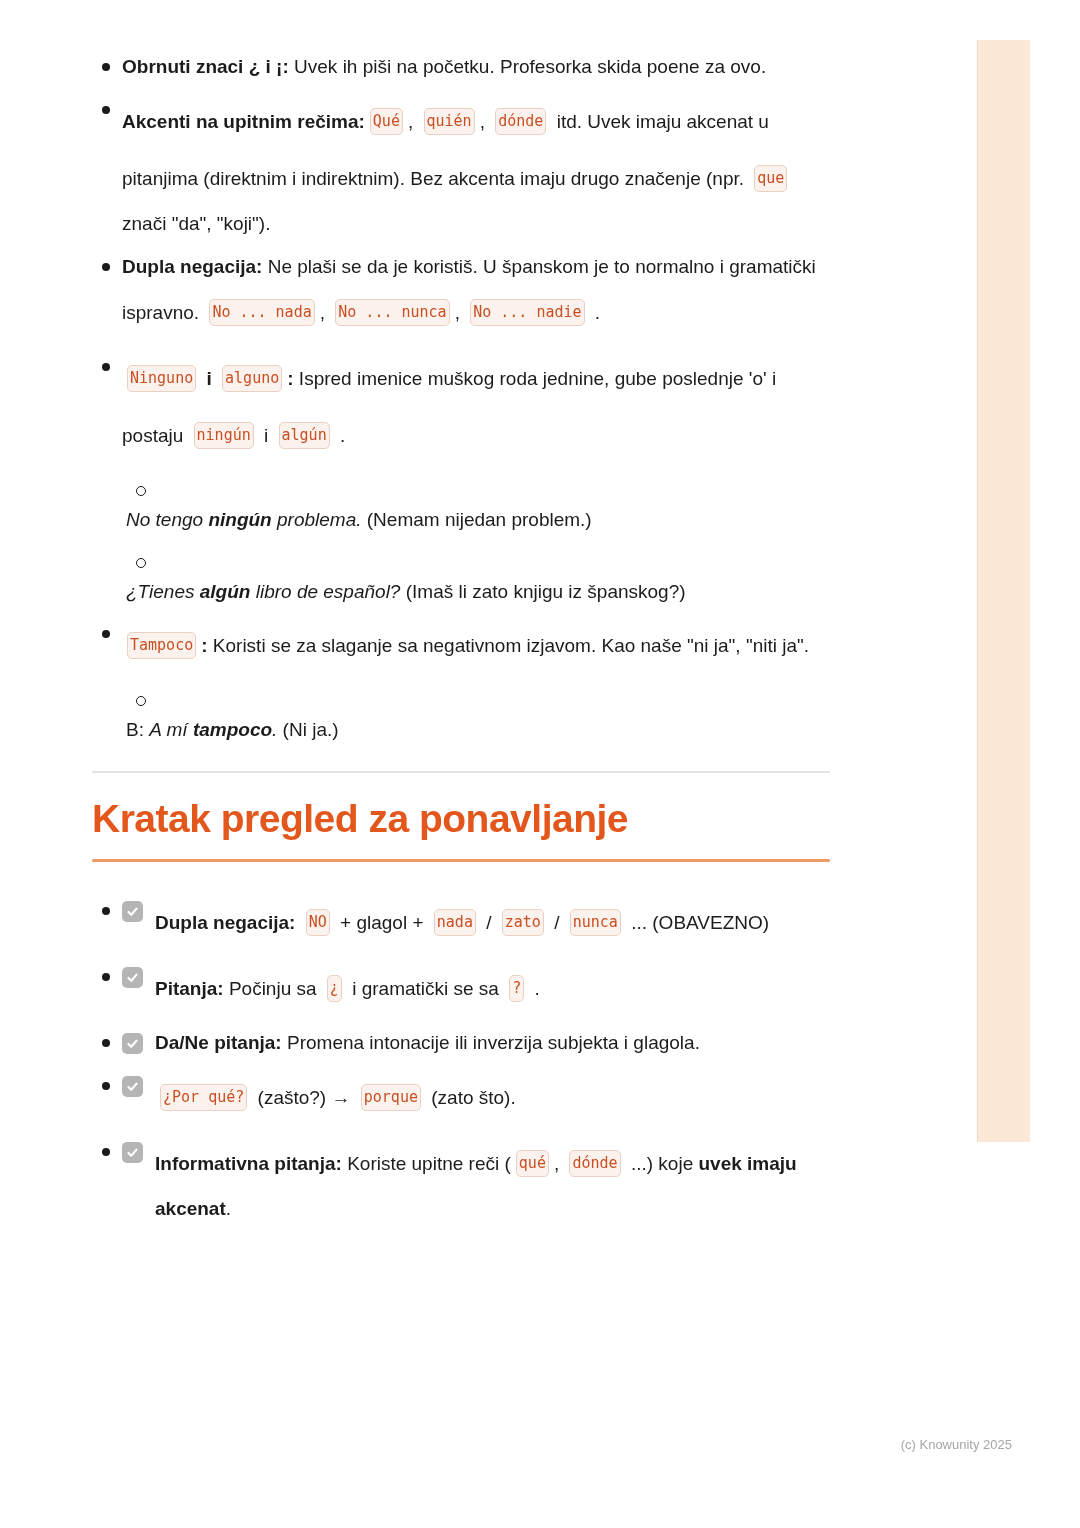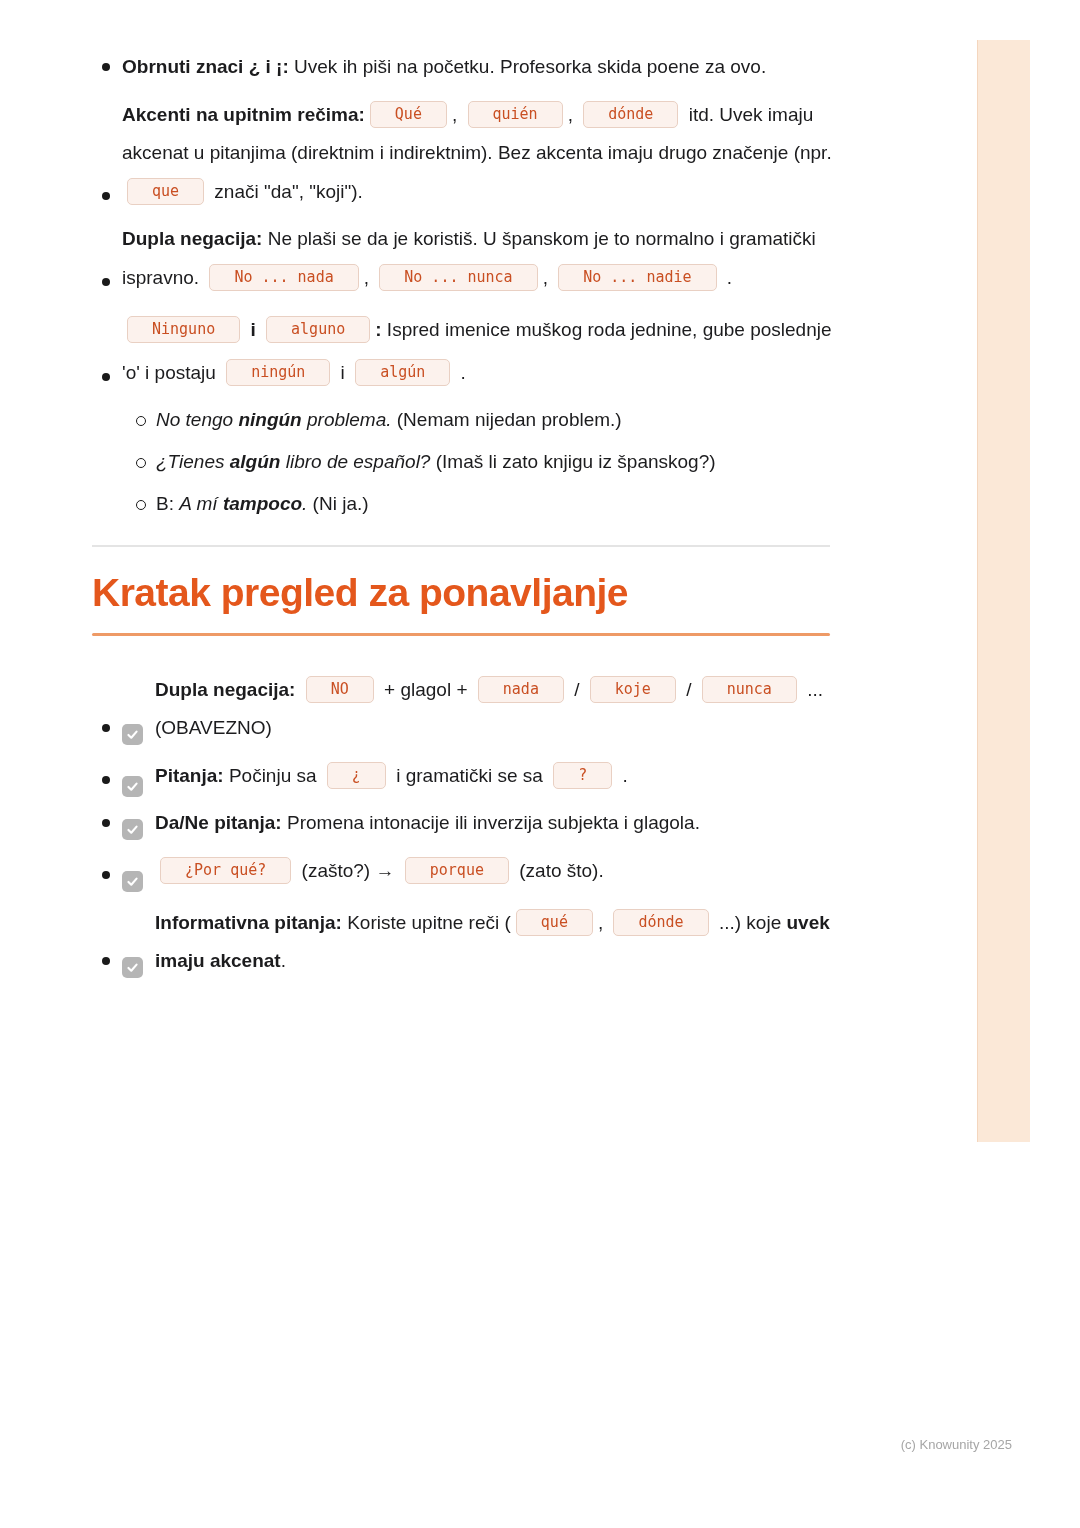--- a/index.html
+++ b/index.html
@@ -1,38 +1,38 @@
 <!DOCTYPE html>
 <html><head>
 <meta charset="utf-8">
 <style>
   * { margin:0; padding:0; box-sizing:border-box; }
   html,body { width:1080px; height:1528px; background:#ffffff; overflow:hidden; }
   body { font-family:"Liberation Sans", sans-serif; color:#1c1c1e; position:relative; }
 
   .page-content { position:absolute; left:92px; top:50px; width:745px; }
 
-  .li { display:flex; align-items:flex-end; font-size:19px; line-height:34px; margin-bottom:9px; }
-  .li.level2 { margin-left:34px; margin-bottom:8px; }
+  .li { display:flex; align-items:flex-start; font-size:19px; line-height:34px; margin-bottom:9px; }
+  .li.level2 { margin-left:34px; margin-bottom:8px;flex-direction:column; }
   .marker { flex:0 0 30px; position:relative; height:34px; }
   .marker::before { content:''; position:absolute; left:10px; top:13px; width:8px; height:8px; border-radius:50%; }
   .level1 > .marker::before { background:#1a1a1a; }
   .level2 > .marker::before { background:transparent; border:1.5px solid #1a1a1a; }
   .li-text { flex:1 1 auto; min-width:0; }
 
   .seg-plain {}
   .seg-bold { font-weight:700; }
   .seg-italic { font-style:italic; }
   .seg-bolditalic { font-style:italic; font-weight:700; }
   .seg-code {
     font-family:"DejaVu Sans Mono", monospace;
     font-size:15px; line-height:21px;
     color:#c94f22; background:#fcf2ed;
     border:1px solid #e9d0c3; border-radius:5px;
-    padding:2px 24px; margin:8px 5px;
+    padding:2px 2px; margin:15px 5px;
     white-space:pre; display:inline-block; vertical-align:2px;
   }
 
   .divider { height:2px; background:#e4e4e4; margin:24px 0 24px; width:738px; }
   h1.review-heading { color:#e4571c; font-size:39px; font-weight:800; letter-spacing:-0.5px; margin:2px 0 18px; }
   .divider-accent { height:3px; background:#ee9a66; border-radius:2px; margin:0 0 32px; width:738px; }
 
   .checkbox {
     flex:0 0 auto; width:21px; height:21px;
     background:#b5b5b5; border-radius:5px;
@@ -73,40 +73,44 @@
           <span class="li-text"><span class="seg-code">Ninguno</span><span class="seg-bold"> i </span><span class="seg-code">alguno</span><span class="seg-bold">:</span><span class="seg-plain"> Ispred imenice muškog roda jednine, gube poslednje 'o' i postaju </span><span class="seg-code">ningún</span><span class="seg-plain"> i </span><span class="seg-code">algún</span><span class="seg-plain"> .</span></span>
         </div>
         <div class="li level2">
           <span class="marker"></span>
           <span class="li-text"><span class="seg-italic">No tengo </span><span class="seg-bolditalic">ningún</span><span class="seg-italic"> problema.</span><span class="seg-plain"> (Nemam nijedan problem.)</span></span>
         </div>
         <div class="li level2">
           <span class="marker"></span>
           <span class="li-text"><span class="seg-italic">¿Tienes </span><span class="seg-bolditalic">algún</span><span class="seg-italic"> libro de español?</span><span class="seg-plain"> (Imaš li zato knjigu iz španskog?)</span></span>
         </div>
+        <div class="li level1">
+          <span class="marker"></span>
+          <span class="li-text"><span class="seg-code">Tampoco</span><span class="seg-bold">:</span><span class="seg-plain"> Koristi se za slaganje sa negativnom izjavom. Kao naše "ni ja", "niti ja".</span></span>
+        </div>
         <div class="li level2">
           <span class="marker"></span>
           <span class="li-text"><span class="seg-plain">B: </span><span class="seg-italic">A mí </span><span class="seg-bolditalic">tampoco</span><span class="seg-italic">.</span><span class="seg-plain"> (Ni ja.)</span></span>
         </div>
       </div>
 
     <div class="divider"></div>
 
     <h1 class="review-heading">Kratak pregled za ponavljanje</h1>
     <div class="divider-accent"></div>
 
     <div id="checklist">
         <div class="li level1">
           <span class="marker"></span>
           <span class="checkbox">
             <svg viewBox="0 0 16 16">
               <path d="M3 8.5 L6.5 12 L13 4.5" stroke="#ffffff" stroke-width="2.6" fill="none" stroke-linecap="round" stroke-linejoin="round"></path>
             </svg>
           </span>
-          <span class="li-text"><span class="seg-bold">Dupla negacija: </span><span class="seg-code">NO</span><span class="seg-plain"> + glagol + </span><span class="seg-code">nada</span><span class="seg-plain"> / </span><span class="seg-code">koje</span><span class="seg-plain"> / </span><span class="seg-code">nunca</span><span class="seg-plain"> ... (OBAVEZNO)</span></span>
+          <span class="li-text"><span class="seg-bold">Dupla negacija: </span><span class="seg-code">NO</span><span class="seg-plain"> + glagol + </span><span class="seg-code">nada</span><span class="seg-plain"> / </span><span class="seg-code">zato</span><span class="seg-plain"> / </span><span class="seg-code">nunca</span><span class="seg-plain"> ... (OBAVEZNO)</span></span>
         </div>
         <div class="li level1">
           <span class="marker"></span>
           <span class="checkbox">
             <svg viewBox="0 0 16 16">
               <path d="M3 8.5 L6.5 12 L13 4.5" stroke="#ffffff" stroke-width="2.6" fill="none" stroke-linecap="round" stroke-linejoin="round"></path>
             </svg>
           </span>
           <span class="li-text"><span class="seg-bold">Pitanja:</span><span class="seg-plain"> Počinju sa </span><span class="seg-code">¿</span><span class="seg-plain"> i gramatički se sa </span><span class="seg-code">?</span><span class="seg-plain"> .</span></span>
         </div>

